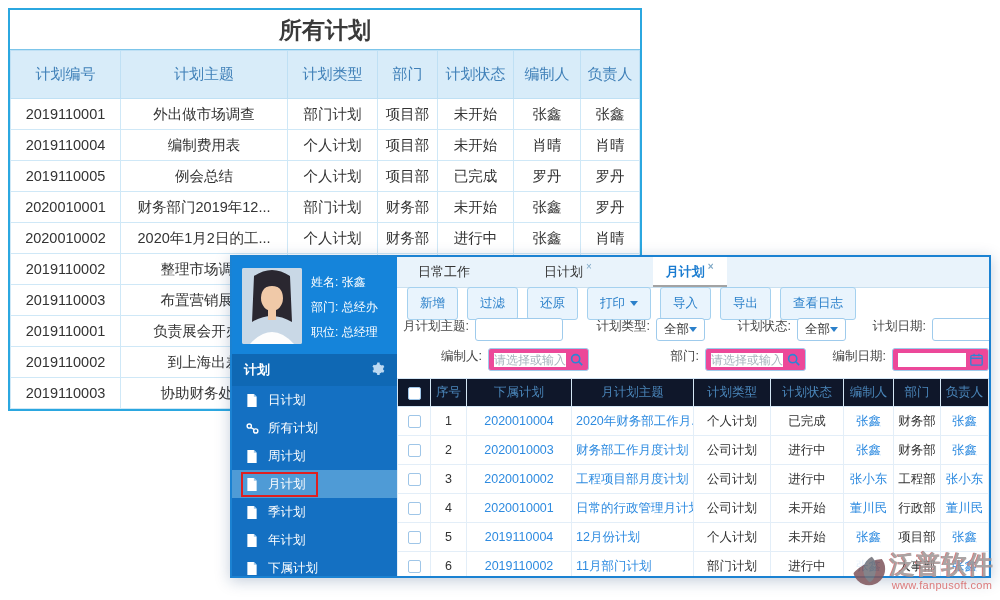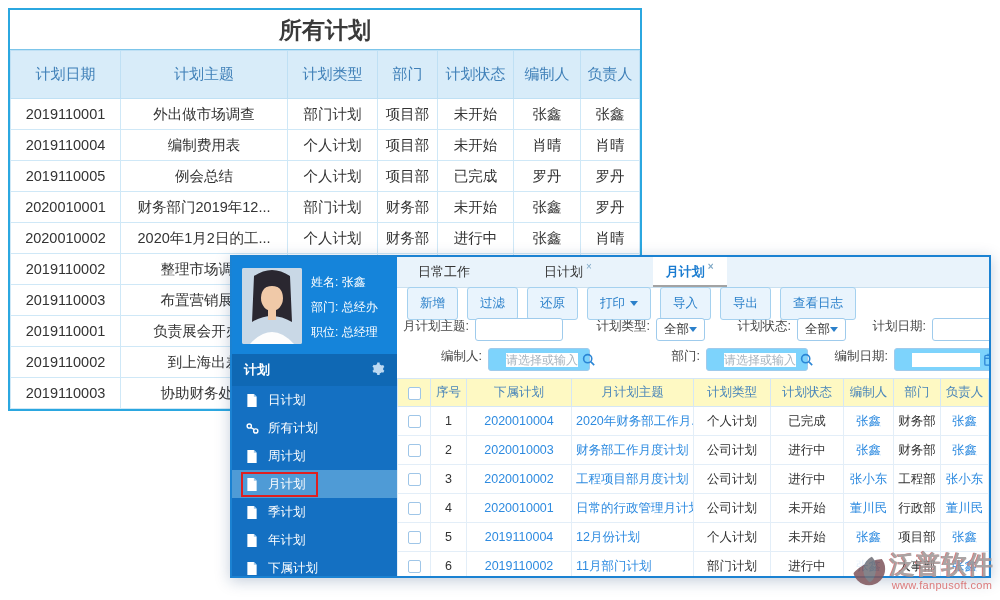--- a/index.html
+++ b/index.html
@@ -62,31 +62,31 @@
     border-right:4px solid transparent; border-top:5px solid #2b80ca; display:inline-block; }
 
   .frow { height:30px; flex:none; display:flex; align-items:flex-start; font-size:12.5px;
     color:#444; overflow:hidden; white-space:nowrap; }
   .flabel { text-align:right; flex:none; padding-right:6px; }
   .finput { height:23px; border:1px solid #9fcbec; border-radius:3px; background:#fff;
     font-size:12px; padding:0 5px; color:#333; font-family:inherit; }
   .fselect { height:23px; border:1px solid #9fcbec; border-radius:3px; background:#fff;
     display:inline-flex; align-items:center; justify-content:space-between; padding:0 7px;
     color:#333; font-size:12.5px; cursor:pointer; }
-  .fsearch { height:23px; border:1px solid #9fcbec; border-radius:3px; background:#7dd3fc;
-    display:inline-flex; align-items:center; padding:0 17px; gap:4px; }
+  .fsearch { height:23px; border:1px solid #9fcbec; border-radius:3px; background:#ec4899;
+    display:inline-flex; align-items:center; padding:0 5px; gap:4px; }
   .fsearch input { border:none; outline:none; width:72px; font-size:12px;
     font-family:inherit; color:#333; }
   .fsearch input::placeholder, .finput::placeholder { color:#a7b3bd; }
   .icon-btn { display:inline-flex; cursor:pointer; }
 
   
   .grid { flex:1; overflow:hidden; }
   table.ptable { width:100%; border-collapse:collapse; table-layout:fixed; }
-  .ptable th { background:#fef9c3; color:#4a86ba; font-weight:normal; font-size:12.5px;
+  .ptable th { background:#0f172a; color:#4a86ba; font-weight:normal; font-size:12.5px;
     height:28px; border:1px solid #d5e7f5; padding:0 3px; }
   .ptable td { font-size:12.5px; color:#333; text-align:center; height:29px;
     border:1px solid #e3eef8; padding:0 4px; overflow:hidden; white-space:nowrap; }
   .ptable td.link { color:#2e8be0; cursor:pointer; }
   .ptable td.subj { text-align:left; }
   .cb { width:13px; height:13px; border:1px solid #9fc6e8; border-radius:2px;
     display:inline-block; background:#fff; cursor:pointer; vertical-align:middle; }
   .ptable col.p1{width:33px}.ptable col.p2{width:36px}.ptable col.p3{width:105px}
   .ptable col.p4{width:122px}.ptable col.p5{width:77px}.ptable col.p6{width:73px}
   .ptable col.p7{width:50px}.ptable col.p8{width:47px}
@@ -109,21 +109,21 @@
         <col class="c1">
         <col class="c2">
         <col class="c3">
         <col class="c4">
         <col class="c5">
         <col class="c6">
         <col>
       </colgroup>
     <thead>
         <tr id="bg-head">
-          <th>计划日期</th>
+          <th>计划编号</th>
           <th>计划主题</th>
           <th>计划类型</th>
           <th>部门</th>
           <th>计划状态</th>
           <th>编制人</th>
           <th>负责人</th>
         </tr>
       </thead>
     <tbody id="bg-body">
         <tr>

